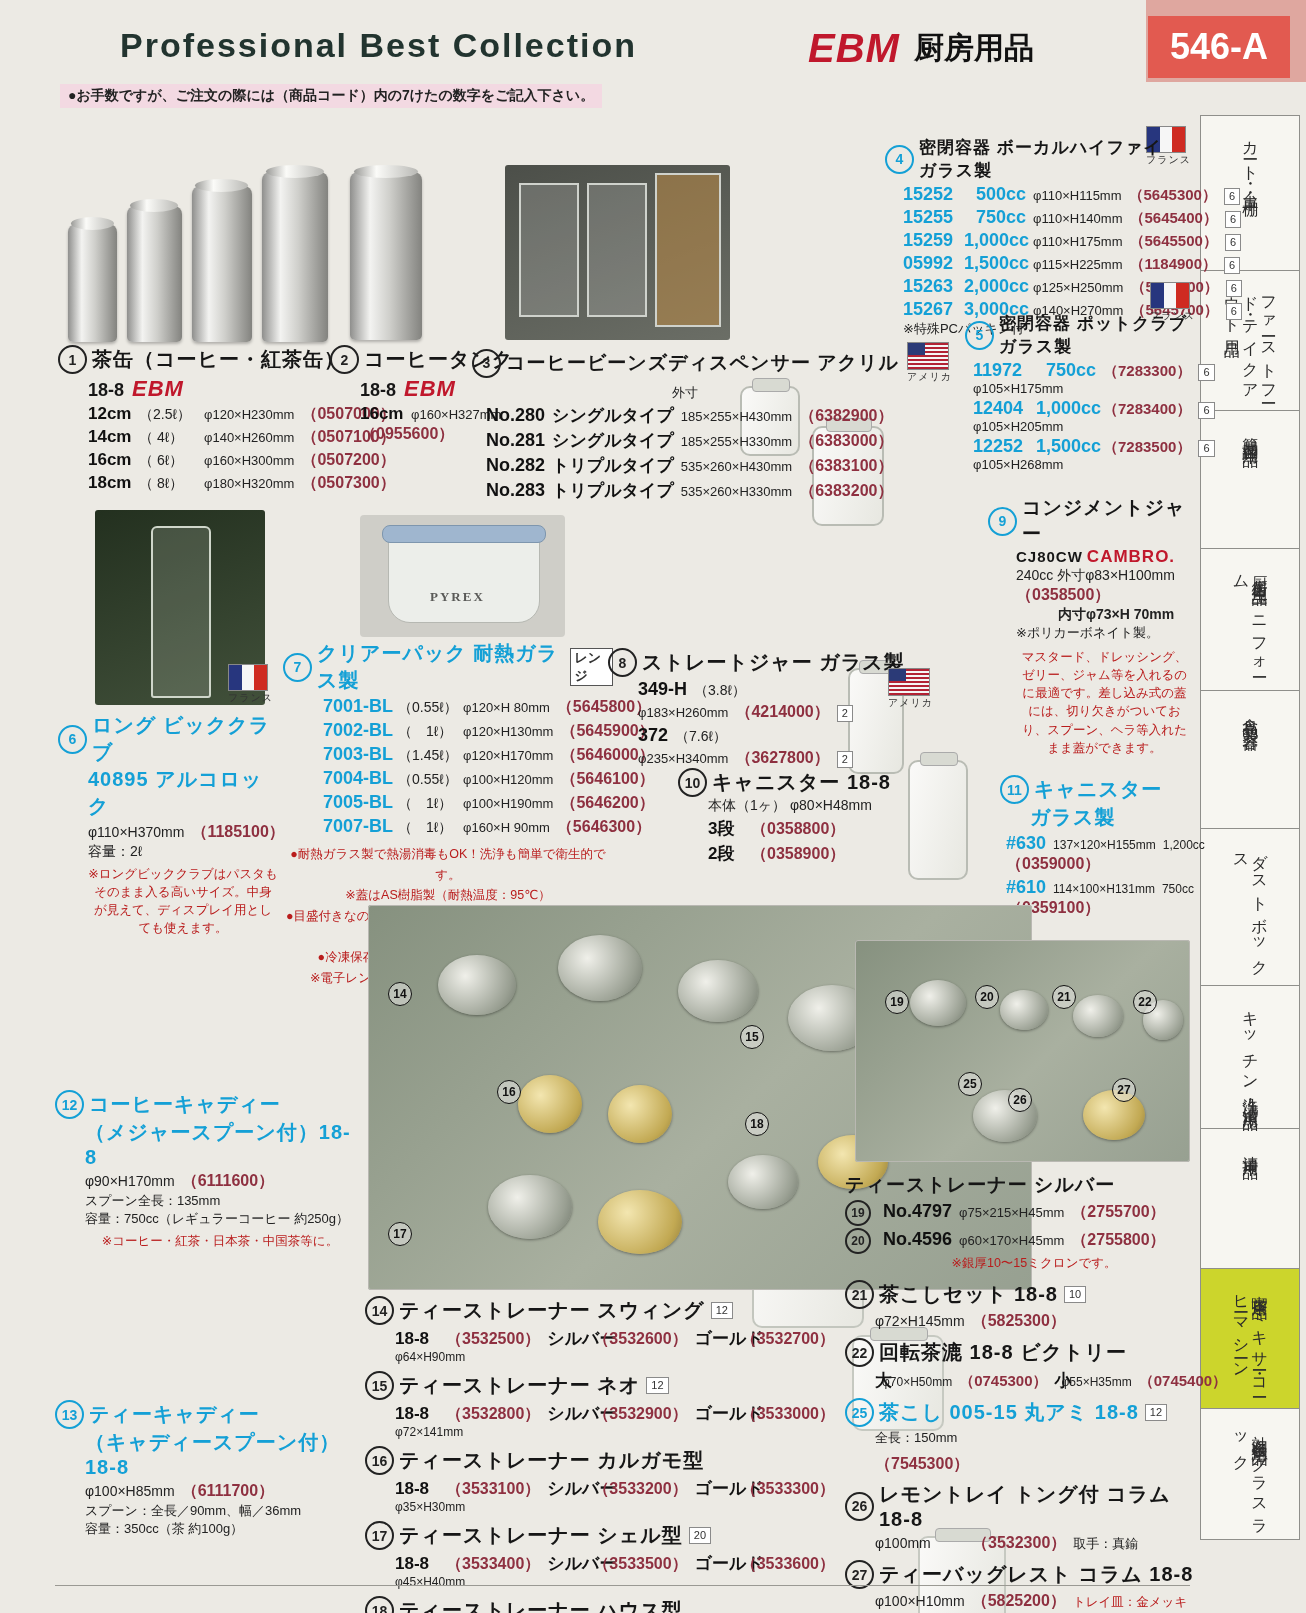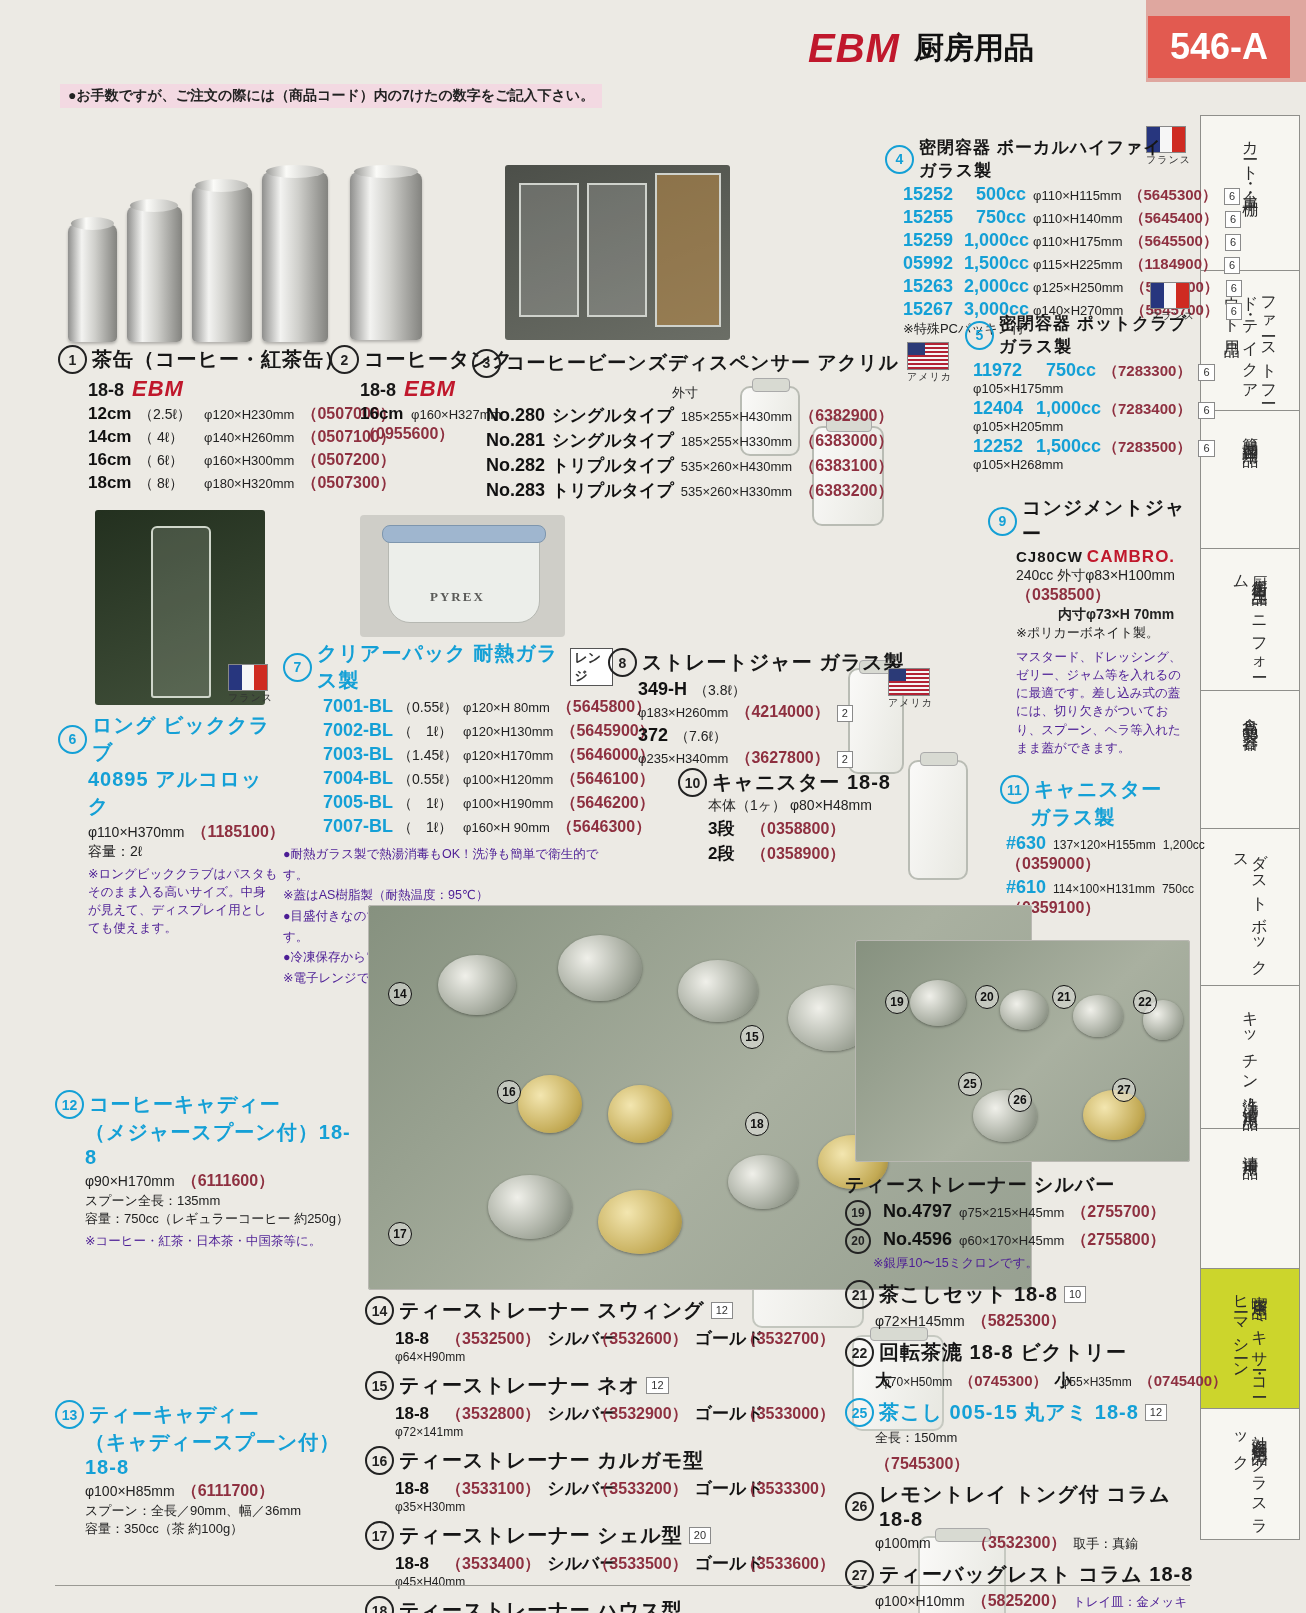--- a/index.html
+++ b/index.html
@@ -28,21 +28,21 @@
   .prow{display:flex;align-items:baseline;gap:7px;margin-top:2px;white-space:nowrap;}
   .psize{font-weight:bold;font-size:17px;color:#111;min-width:44px;}
   .pvol{font-size:14px;color:#222;min-width:58px;}
   .pdim{font-size:13px;color:#222;}
   .code{color:#8e3040;font-weight:bold;font-size:16px;}
   .model{color:#14a0d6;font-weight:bold;font-size:18px;}
   .model.dk{color:#111;}
   .qbox{border:1px solid #8a8a8a;background:#fff;font-size:11px;color:#333;padding:0 4px;line-height:15px;}
   .badgebox{border:1px solid #555;background:#fff;font-size:11px;color:#333;padding:0 3px;line-height:15px;font-weight:bold;}
   .note{font-size:13px;color:#222;}
-  .note-s{font-size:12.5px;color:#4c1d95;line-height:1.45;}
+  .note-s{font-size:12.5px;color:#b91c1c;line-height:1.45;text-align:center;}
   .flag{width:38px;height:25px;border:1px solid #888;display:flex;overflow:hidden;}
   .flag i{flex:1;}
   .f-b{background:#27367e;} .f-w{background:#f6f6f6;} .f-r{background:#cf2b22;}
   .flag-us{width:40px;height:26px;border:1px solid #888;position:relative;background:repeating-linear-gradient(#b22234 0 2px,#f5f5f5 2px 4px);}
   .flag-us .canton{position:absolute;left:0;top:0;width:17px;height:12px;background:#2b3a77;}
   .flaglbl{font-size:10px;color:#333;text-align:center;letter-spacing:1px;}
   
   .photo{background:linear-gradient(135deg,#86917f,#a9b0a0 55%,#97a091);border-radius:3px;box-shadow:0 0 0 1px #b9b8b2 inset;}
   .marker{position:absolute;width:22px;height:22px;border:1.5px solid #111;border-radius:50%;color:#111;background:rgba(230,230,225,.55);display:flex;align-items:center;justify-content:center;font-size:12px;font-weight:bold;}
   .cyl{background:linear-gradient(90deg,#8f8f8d,#f3f3f1 28%,#cfcfcb 55%,#83837f);border-radius:8px 8px 5px 5px;position:relative;box-shadow:0 2px 3px rgba(0,0,0,.25);}
@@ -53,20 +53,21 @@
   .strain{position:absolute;border-radius:50%;background:radial-gradient(circle at 35% 35%,#f0f0ea,#9aa093 70%,#6d7468);box-shadow:0 1px 3px rgba(0,0,0,.4);}
   .rule{background:#9a9993;height:1px;}
   .pyrexlbl{font-size:13px;font-weight:bold;color:#5a5a58;letter-spacing:2px;}
 </style>
 </head>
 <body>
 
 <div class="page">
 
   <div class="abs corner" style="left:1146px;top:0;width:160px;height:82px;"></div>
+  <div class="abs hdr-title" style="left:120px;top:26px;">Professional Best Collection</div>
   <div class="abs" style="left:808px;top:26px;display:flex;align-items:center;">
     <span class="ebm">EBM</span>
     <span class="brandsfx">厨房用品</span>
   </div>
   <div class="abs pagecode" style="left:1148px;top:16px;width:142px;height:62px;">546-A</div>
   <div class="abs ordernote" style="left:60px;top:84px;">●お手数ですが、ご注文の際には（商品コード）内の7けたの数字をご記入下さい。</div>
 
   <div class="sidebar">
     <div class="side-item" style="height:155px;">
         <span>カート・台車・棚</span>

